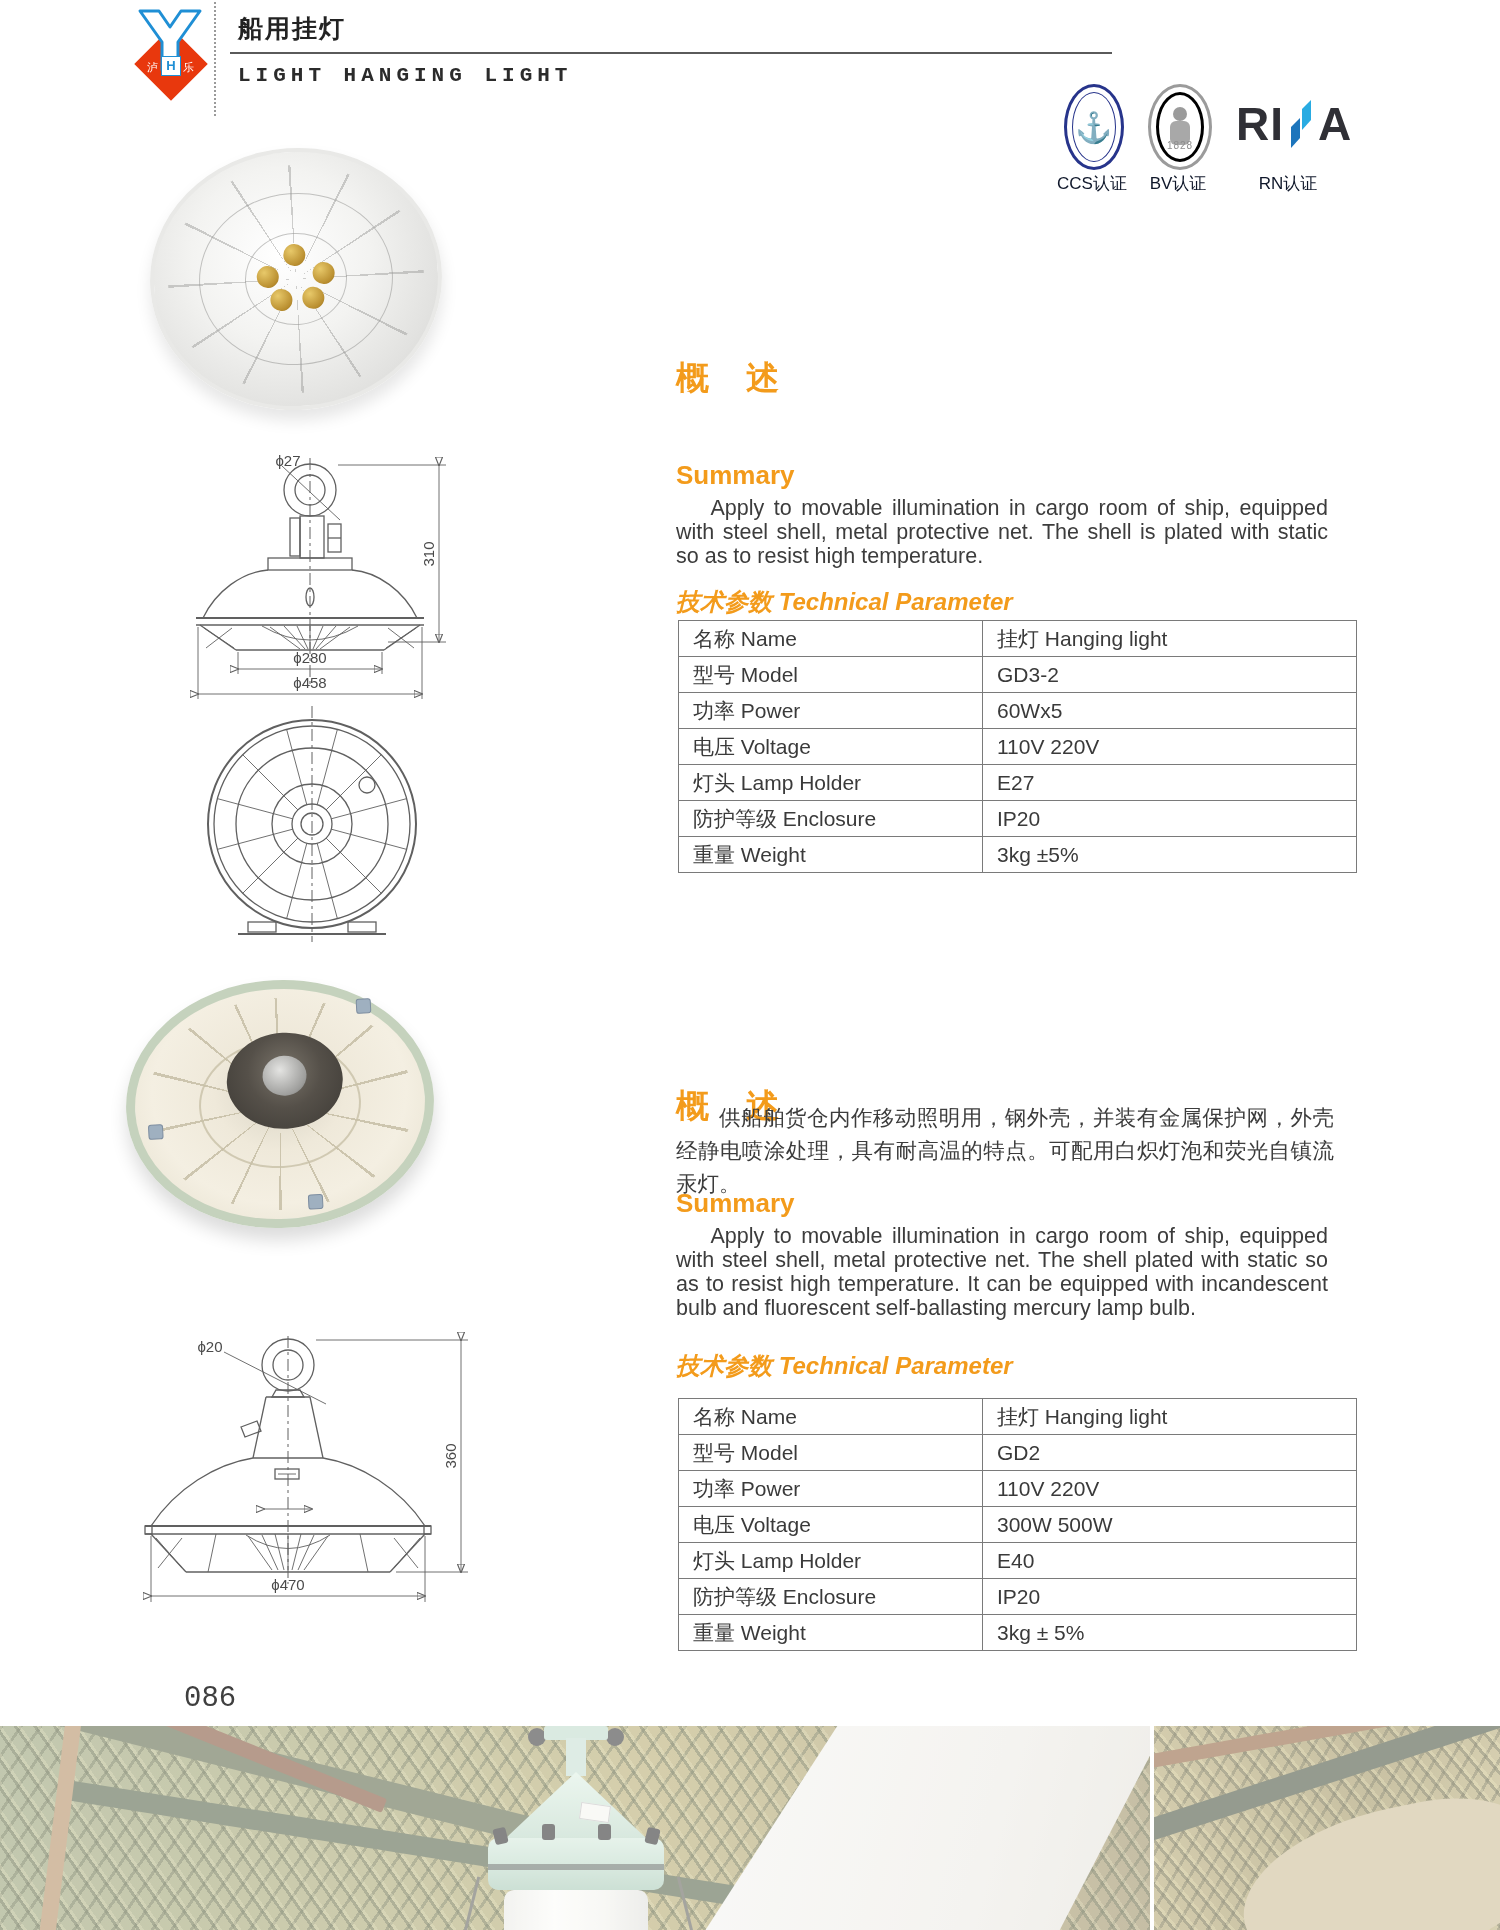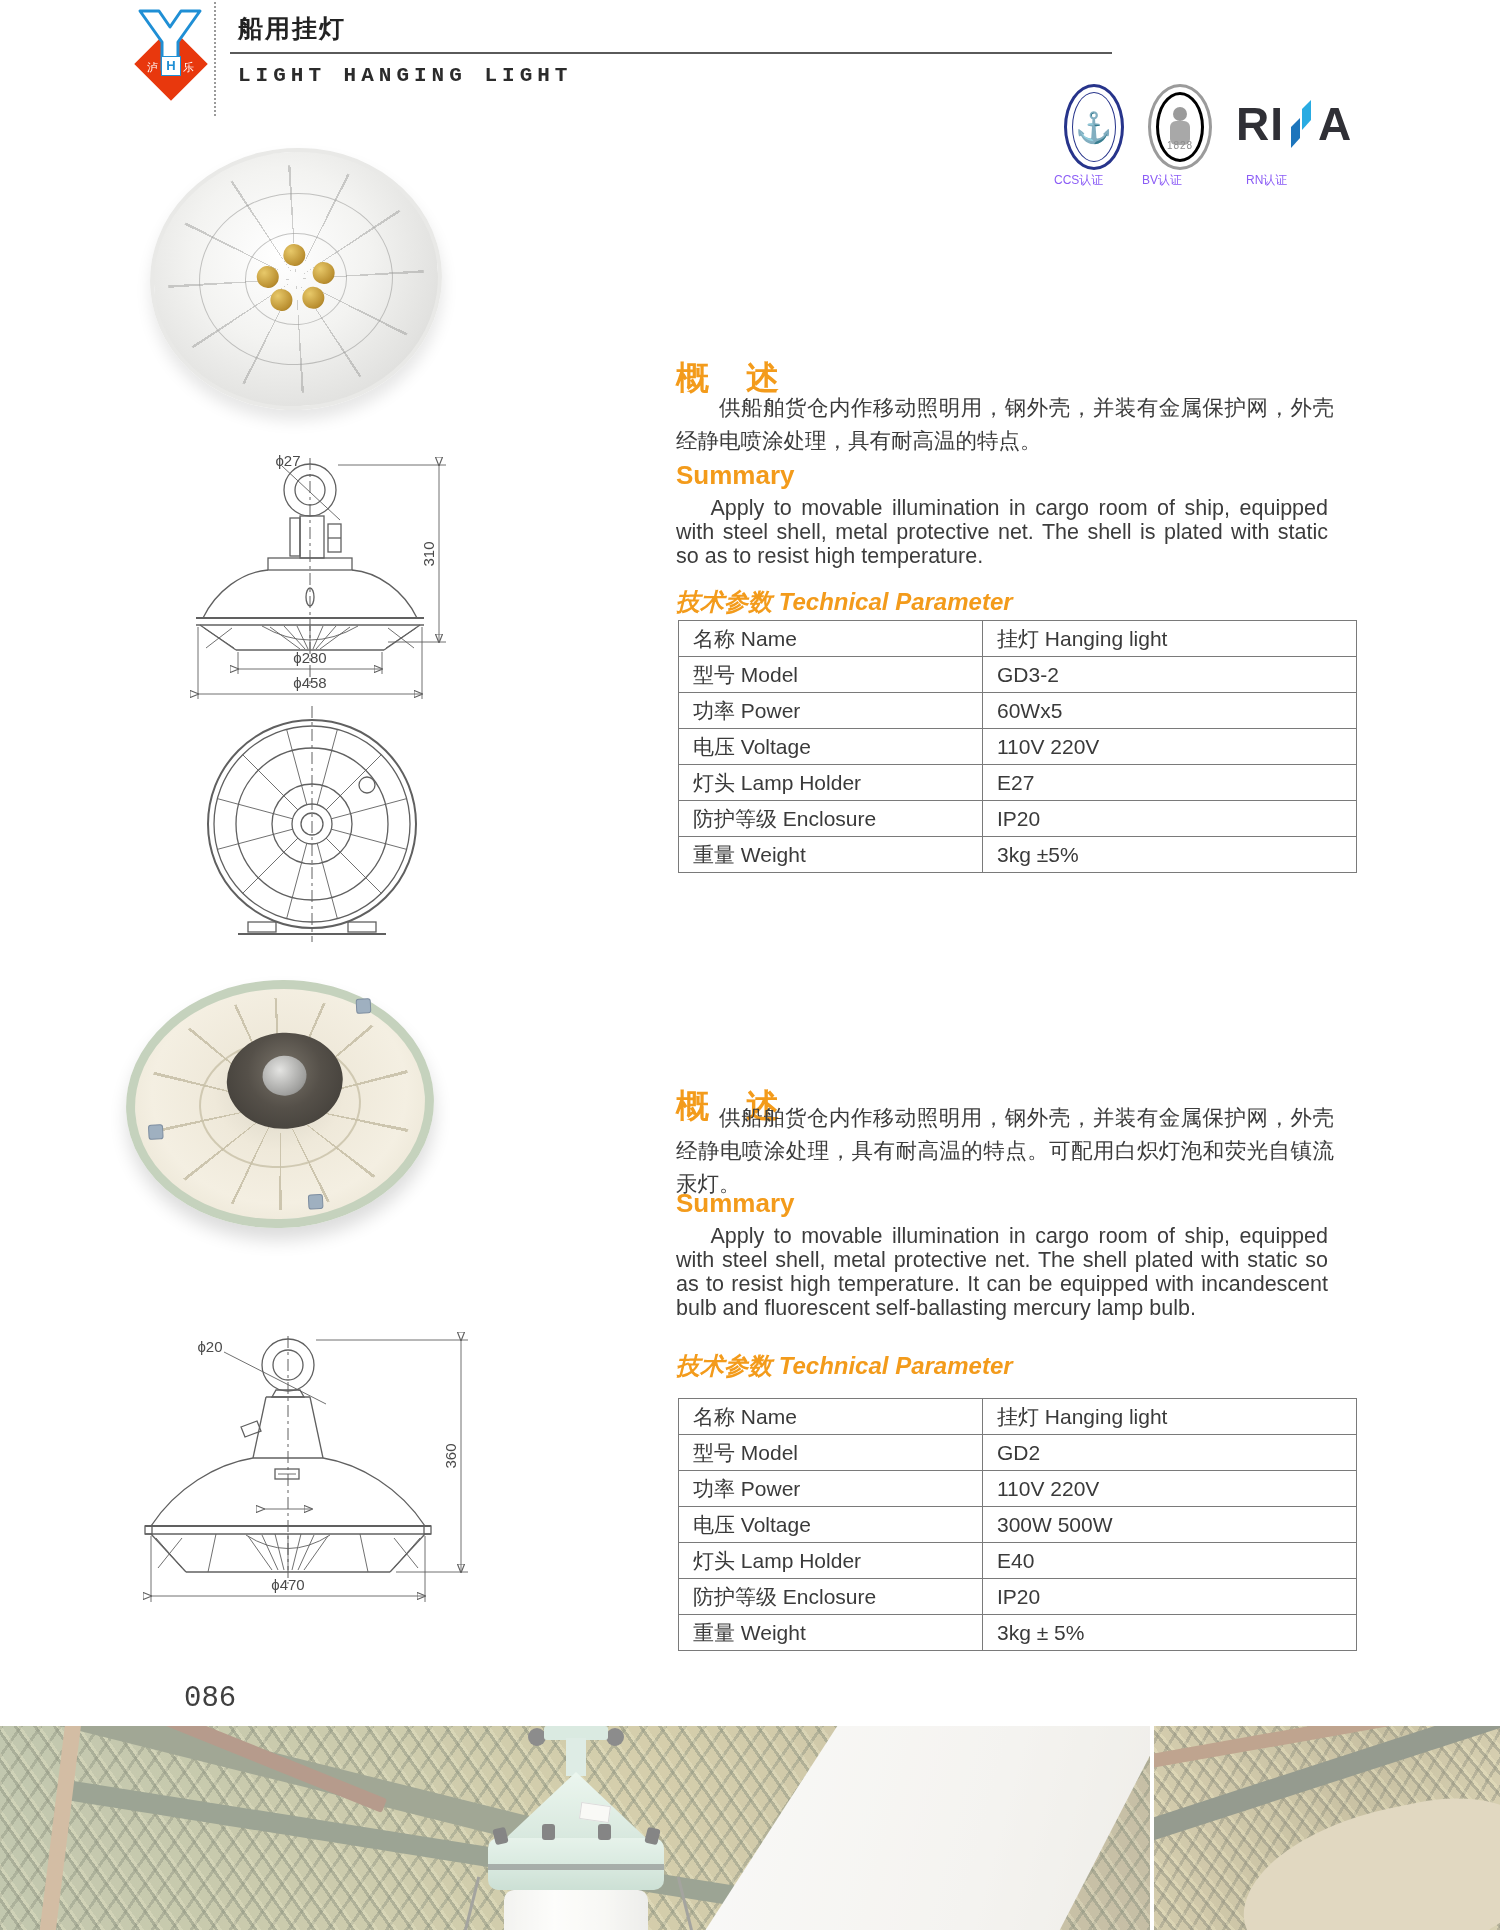--- a/index.html
+++ b/index.html
@@ -26,21 +26,21 @@
   .ccs-oval{left:1064px;top:84px;width:54px;height:80px;border:3px solid #27348b;}
   .ccs-oval .in{position:absolute;inset:5px;border:1px solid #27348b;border-radius:50%;
                 display:flex;align-items:center;justify-content:center;font-size:30px;color:#27348b;}
   .bv-oval{left:1148px;top:84px;width:58px;height:80px;border:3px solid #9b9b9b;}
   .bv-oval .in{position:absolute;inset:5px;border:3px solid #000000;border-radius:50%;}
   .bv-fig{position:absolute;left:50%;top:12px;transform:translateX(-50%);width:14px;height:14px;border-radius:50%;background:#9b9b9b;}
   .bv-body{position:absolute;left:50%;top:26px;transform:translateX(-50%);width:20px;height:24px;border-radius:6px;background:#a8a8a8;}
   .bv-year{position:absolute;left:0;right:0;bottom:8px;text-align:center;font-size:10px;color:#8e8e8e;letter-spacing:1px;}
   .rina{left:1236px;top:96px;height:56px;display:flex;align-items:center;font-size:46px;font-weight:bold;color:#303036;letter-spacing:1px;}
   .rina svg{margin:0 2px;}
-  .cert-label{top:172px;font-size:12px;color:#8b5cf6;text-align:left;}
+  .cert-label{top:172px;font-size:17px;color:#0f172a;text-align:center;}
   .cl-ccs{left:1054px;width:76px;} .cl-bv{left:1142px;width:72px;} .cl-rina{left:1246px;width:84px;}
 
   
   .photo1{left:150px;top:148px;width:292px;height:262px;}
   .photo1 .dish{position:absolute;inset:0;border-radius:50%;transform:rotate(-4deg);
     background:radial-gradient(ellipse at 45% 40%, #ffffff 0%, #f3f3f1 40%, #e2e2e0 72%, #cdcdca 100%);
     border:4px solid #e9e9e7;box-shadow:0 10px 16px rgba(0,0,0,.10);}
   .photo1 .spokes{position:absolute;inset:5%;border-radius:50%;
     background:repeating-conic-gradient(rgba(150,150,148,.45) 0deg 1.2deg, transparent 1.2deg 30deg);}
   .photo1 .ring1{position:absolute;inset:16%;border-radius:50%;border:1px solid rgba(150,150,148,.55);}
@@ -247,21 +247,20 @@
       <line class="thin" x1="167.2" y1="354.7" x2="187.4" y2="279.3"></line>
     <line class="thin" x1="176.1" y1="359.9" x2="231.3" y2="304.7"></line>
       <line class="thin" x1="181.3" y1="368.8" x2="256.7" y2="348.6"></line>
     <circle cx="217" cy="335" r="8"></circle>
     <rect x="98" y="472" width="28" height="10"></rect>
       <rect x="198" y="472" width="28" height="10"></rect>
     <line class="thick" x1="88" y1="484" x2="236" y2="484"></line>
   </svg>
 
   <div class="abs h-orange ov-head" style="left:676px;top:356px;">概　述</div>
-  <div class="abs cn-text" style="left:676px;top:392px;">供船舶货仓内作移动照明用，钢外壳，并装有金属保护网，外壳经静电喷涂处理，具有耐高温的特点。</div>
   <div class="abs h-orange sum-head" style="left:676px;top:460px;">Summary</div>
   <div class="abs en-text" style="left:676px;top:496px;">Apply to movable illumination in cargo room of ship, equipped with steel shell, metal protective net. The shell is plated with static so as to resist high temperature.</div>
   <div class="abs h-orange param-head" style="left:676px;top:586px;">技术参数 Technical Parameter</div>
   <table class="param abs" style="left:678px;top:620px;">
     <tbody>
         <tr>
           <td class="c1">名称 Name</td>
           <td class="c2">挂灯 Hanging light</td>
         </tr>
     <tr>

